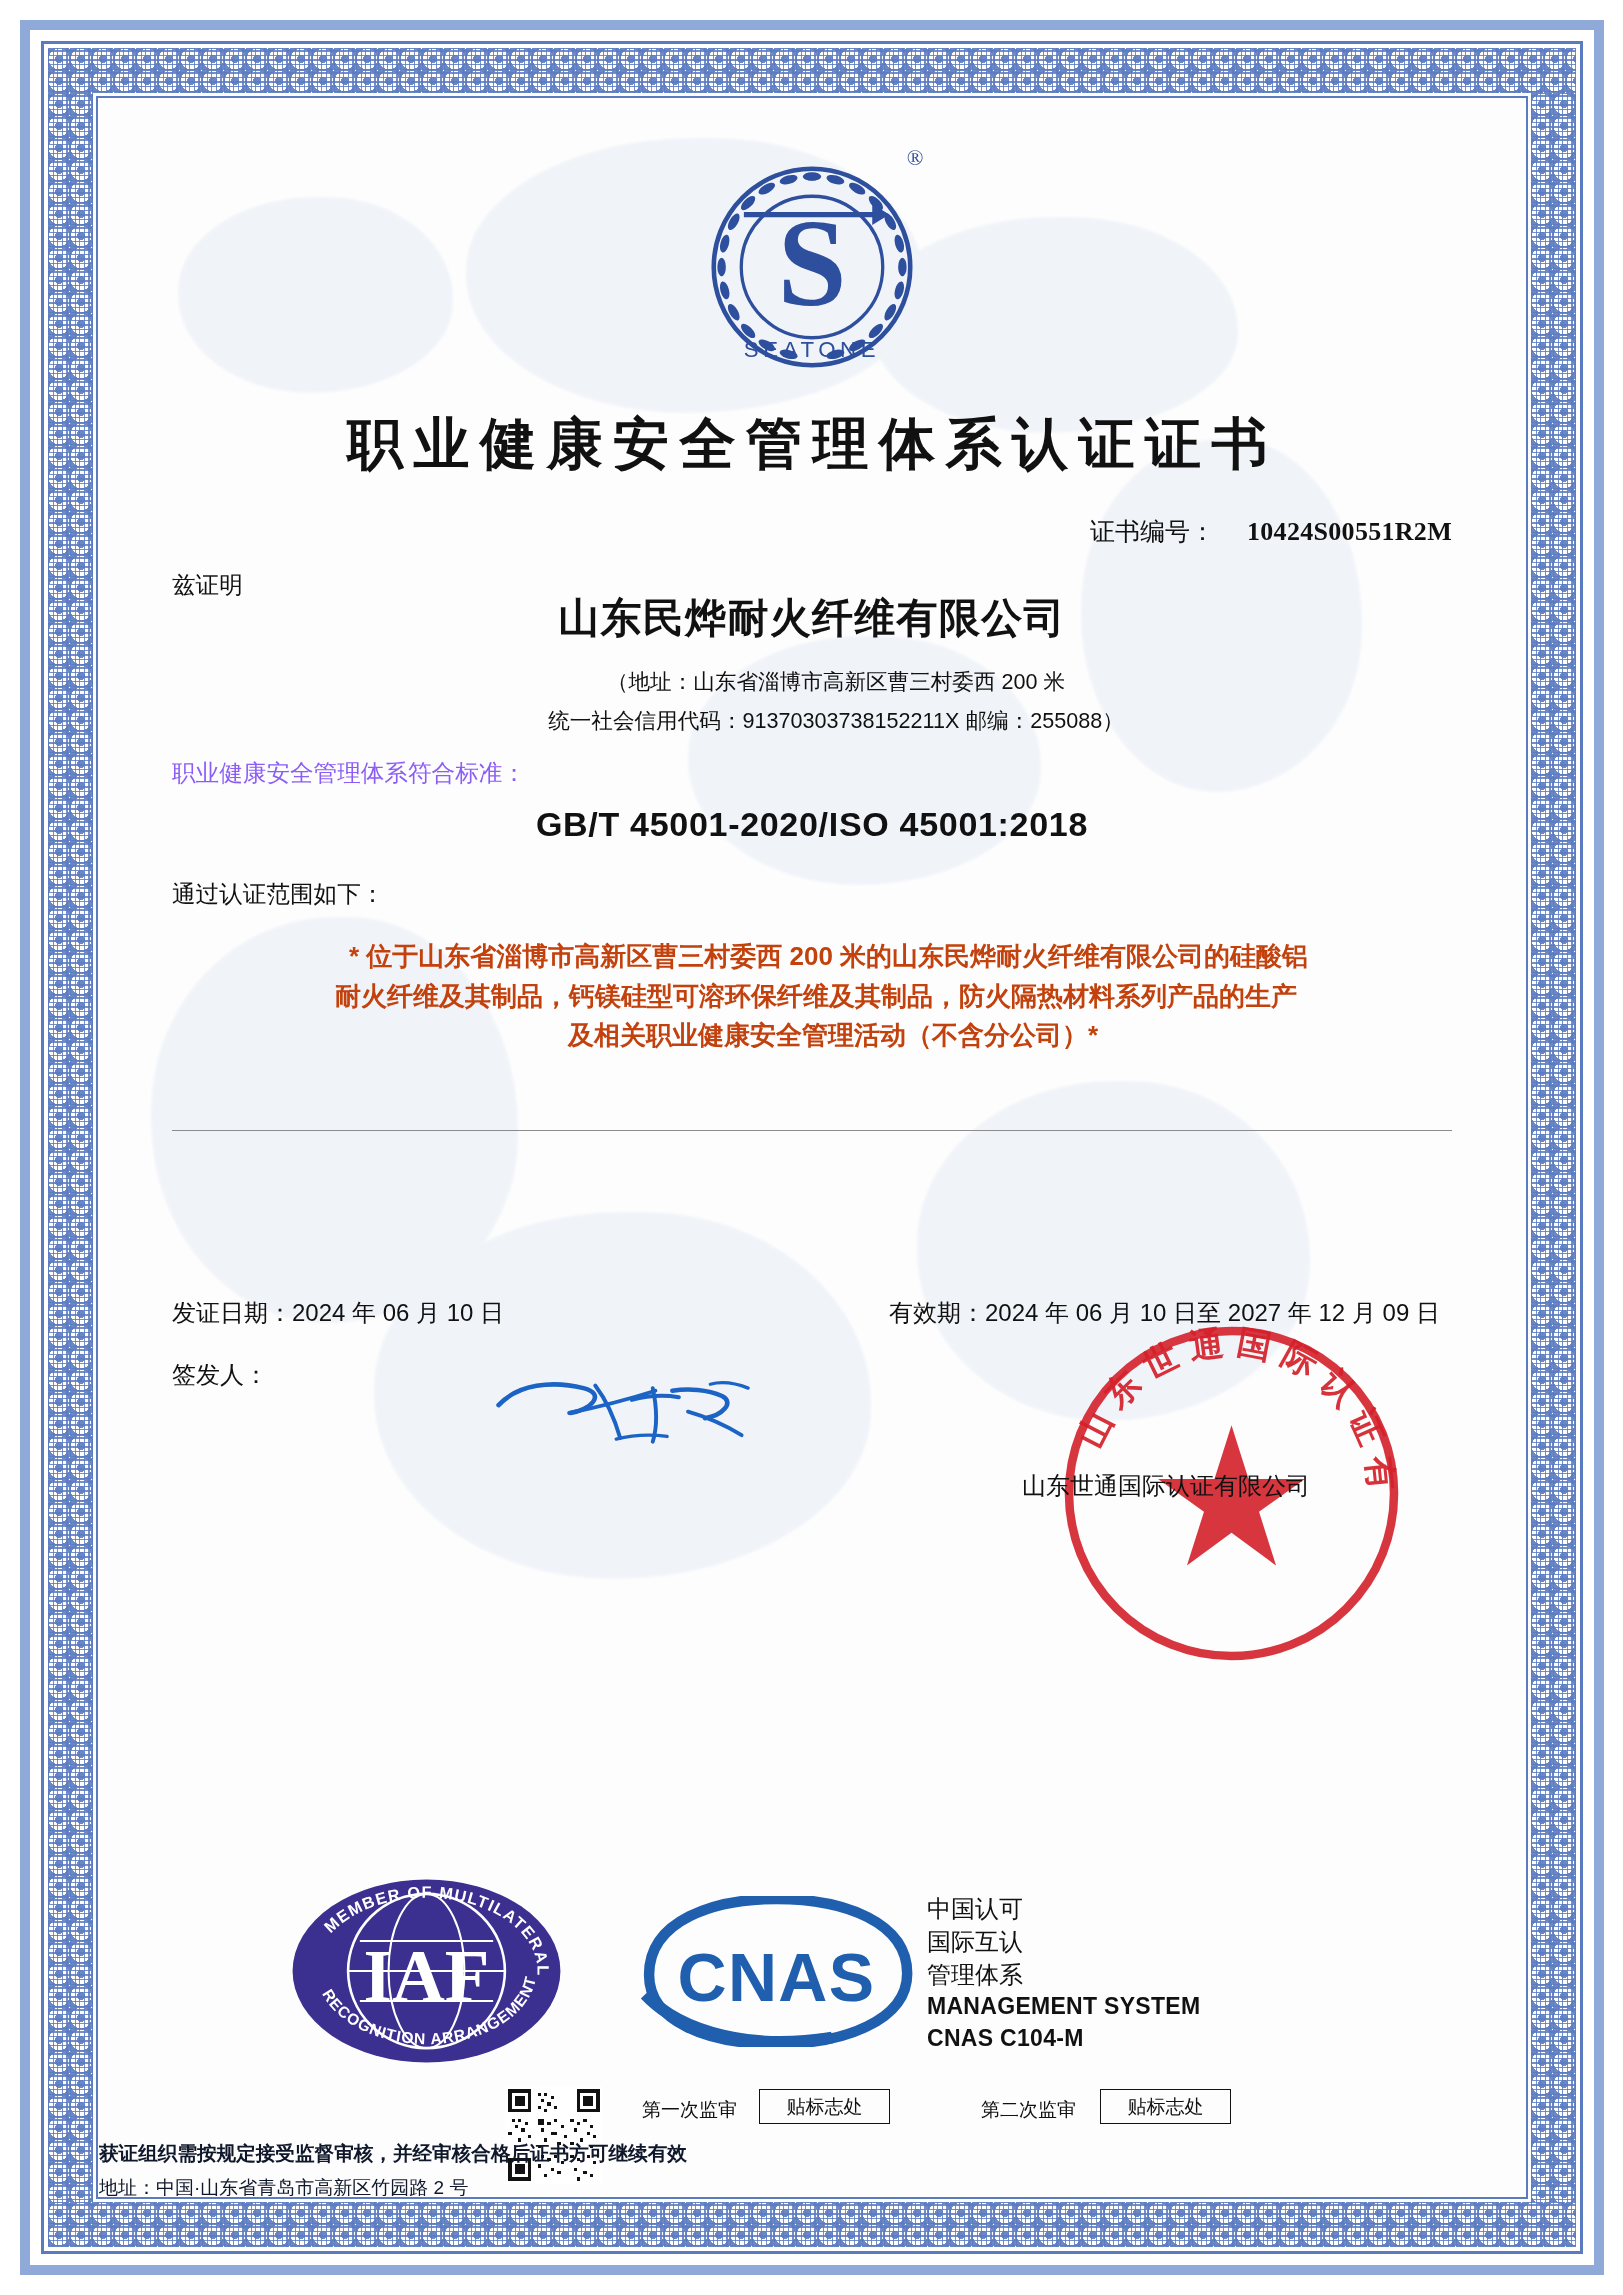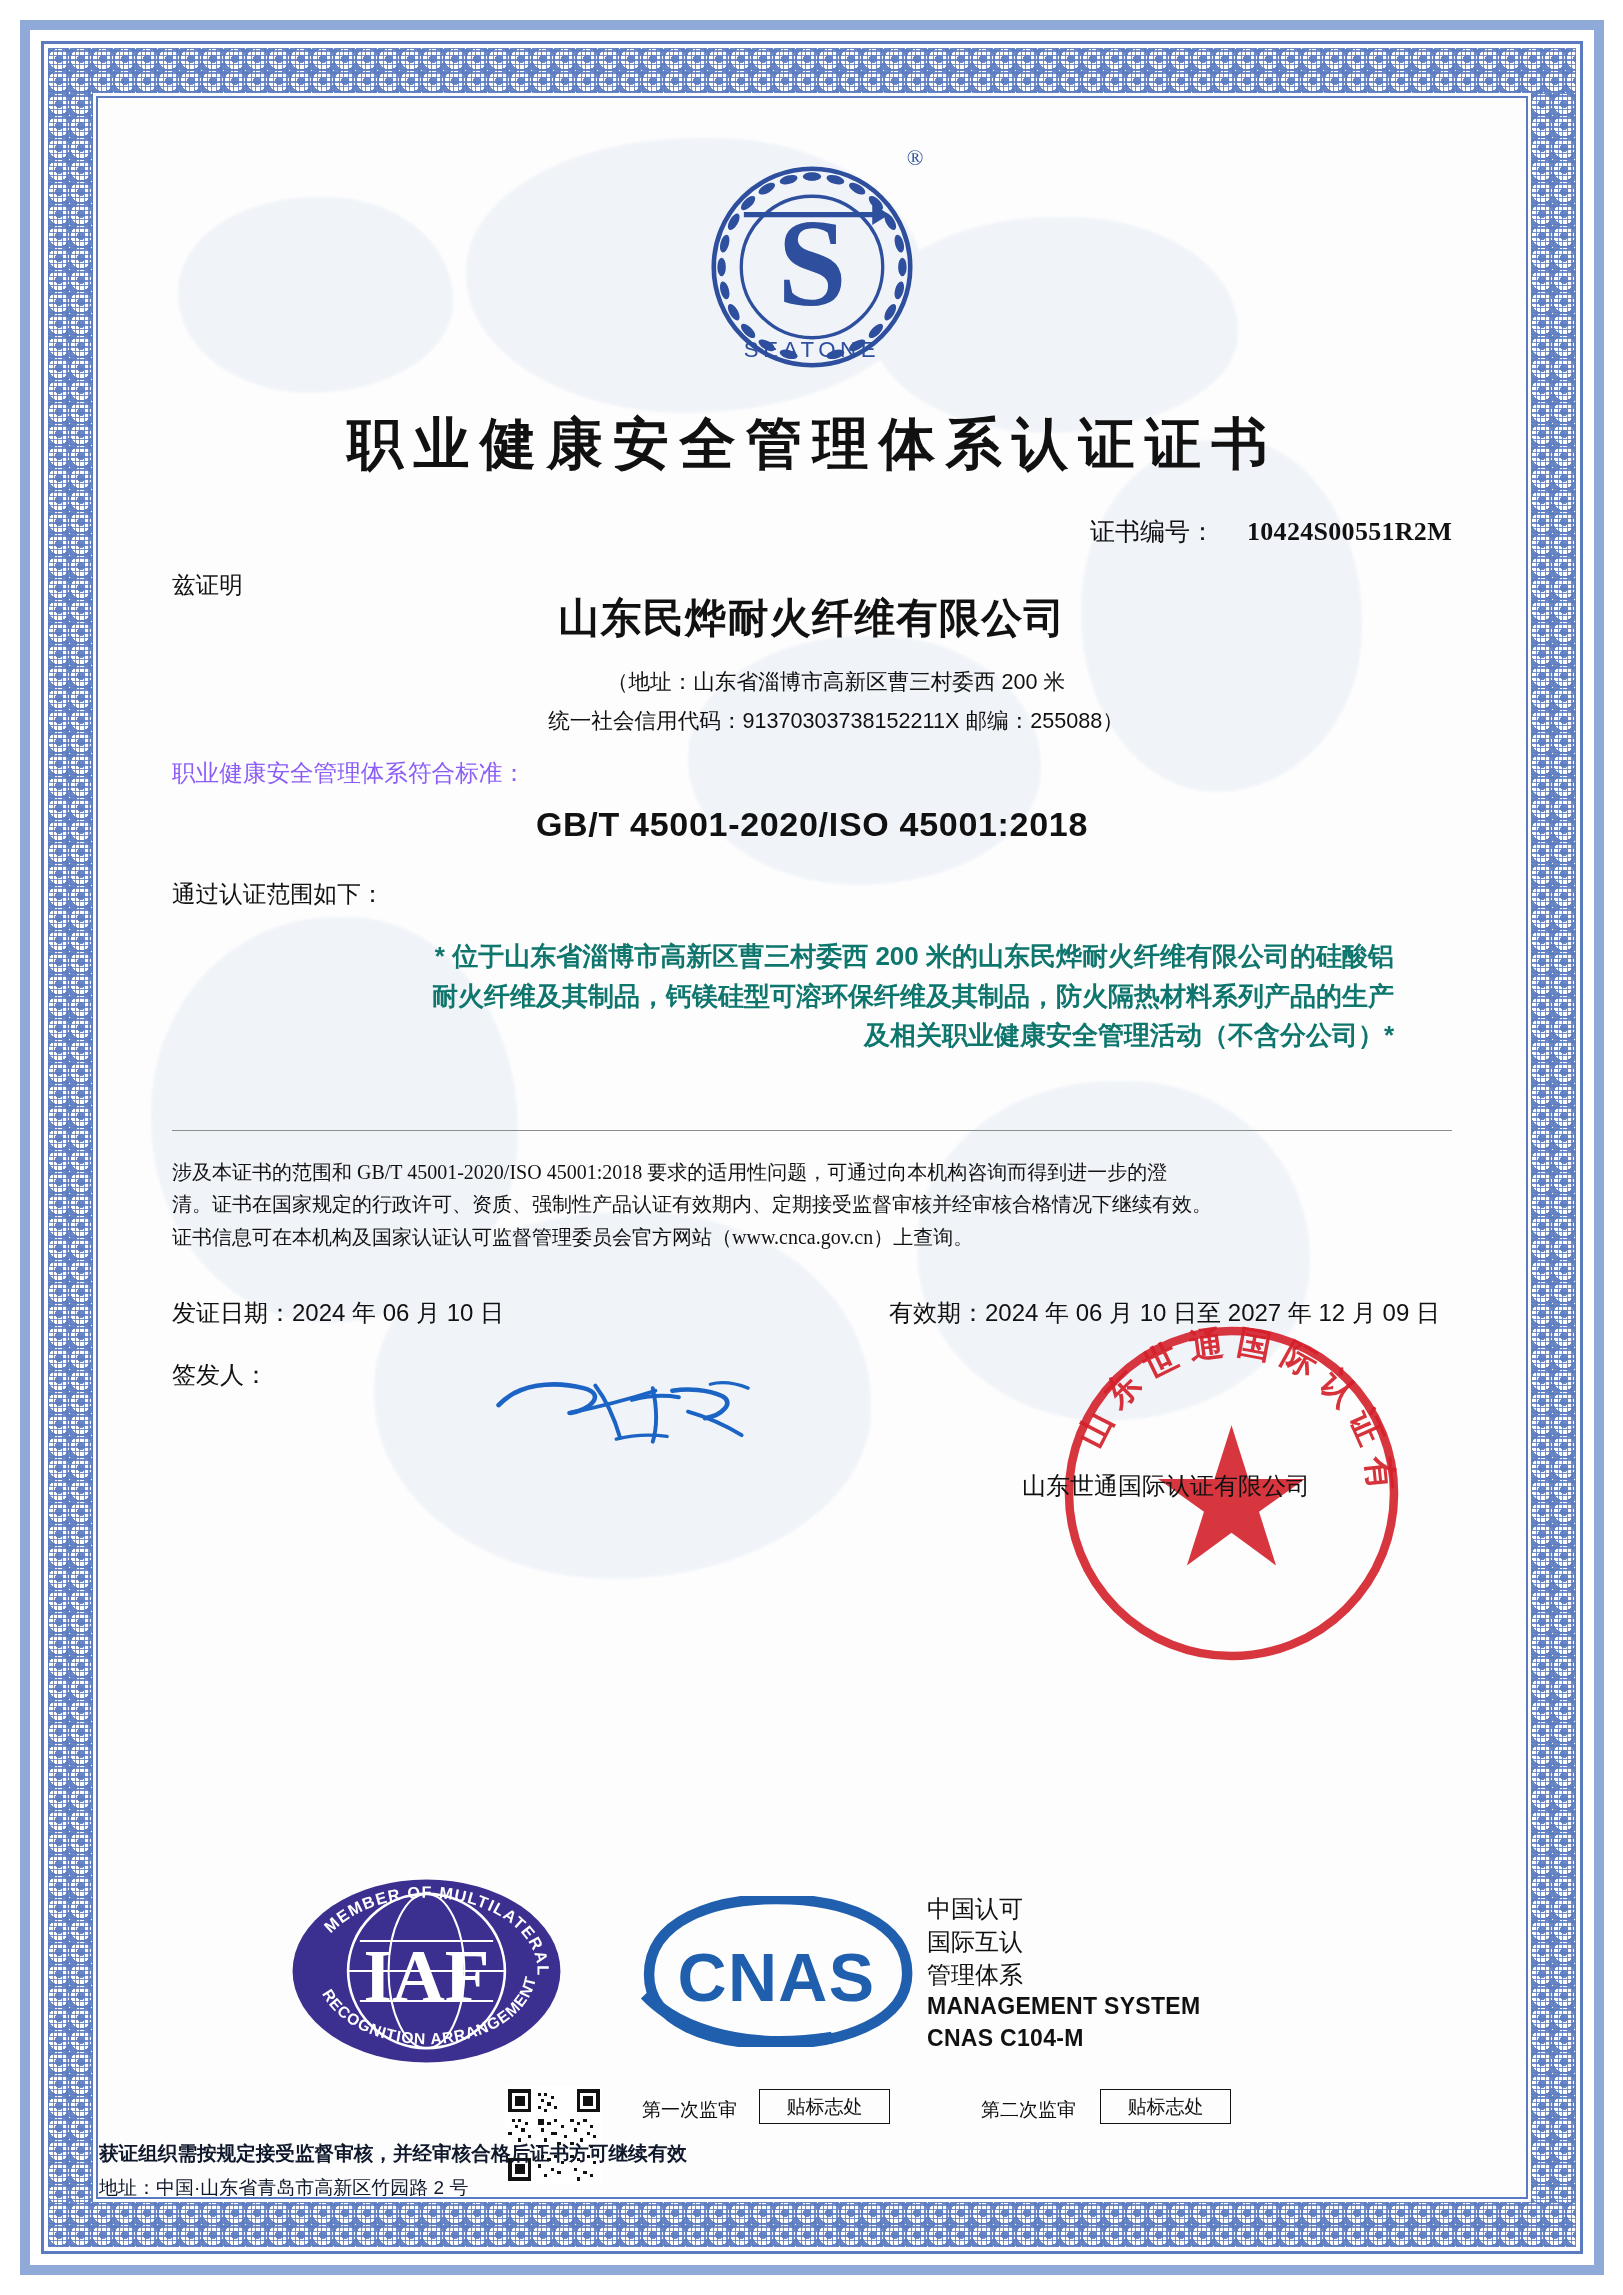--- a/index.html
+++ b/index.html
@@ -198,22 +198,22 @@
     color: #111;
   }
   .scope-body {
     position: absolute;
     left: 164px;
     right: 131px;
     top: 838px;
     font-size: 26px;
     font-weight: bold;
     line-height: 1.52;
-    color: #0f766e;
-    text-align: right;
+    color: #c2410c;
+    text-align: center;
   }
   .scope-body .ln2 { display: block; margin-left: -25px; }
   .scope-body .ln3 { display: block; margin-left: 9.2px; }
 
   .divider {
     position: absolute;
     left: 73px;
     right: 73px;
     top: 1031px;
     height: 1.3px;
@@ -451,25 +451,20 @@
 
       <div class="scope-label">通过认证范围如下：</div>
       <div class="scope-body">
         <span class="ln1">* 位于山东省淄博市高新区曹三村委西 200 米的山东民烨耐火纤维有限公司的硅酸铝</span>
         <span class="ln2">耐火纤维及其制品，钙镁硅型可溶环保纤维及其制品，防火隔热材料系列产品的生产</span>
         <span class="ln3">及相关职业健康安全管理活动（不含分公司）*</span>
       </div>
 
       <div class="divider"></div>
 
-      <div class="note">
-        <div>涉及本证书的范围和 GB/T 45001-2020/ISO 45001:2018 要求的适用性问题，可通过向本机构咨询而得到进一步的澄</div>
-        <div>清。证书在国家规定的行政许可、资质、强制性产品认证有效期内、定期接受监督审核并经审核合格情况下继续有效。</div>
-        <div>证书信息可在本机构及国家认证认可监督管理委员会官方网站（www.cnca.gov.cn）上查询。</div>
-      </div>
 
       <div class="dates-row">
         <span class="issue"><span>发证日期：</span><span>2024 年 06 月 10 日</span></span>
         <span class="valid"><span>有效期：</span><span>2024 年 06 月 10 日至 2027 年 12 月 09 日</span></span>
       </div>
 
       <div class="signer-label">签发人：</div>
 
       <div class="signature">
         <svg width="281" height="98" viewBox="0 0 430 150">

